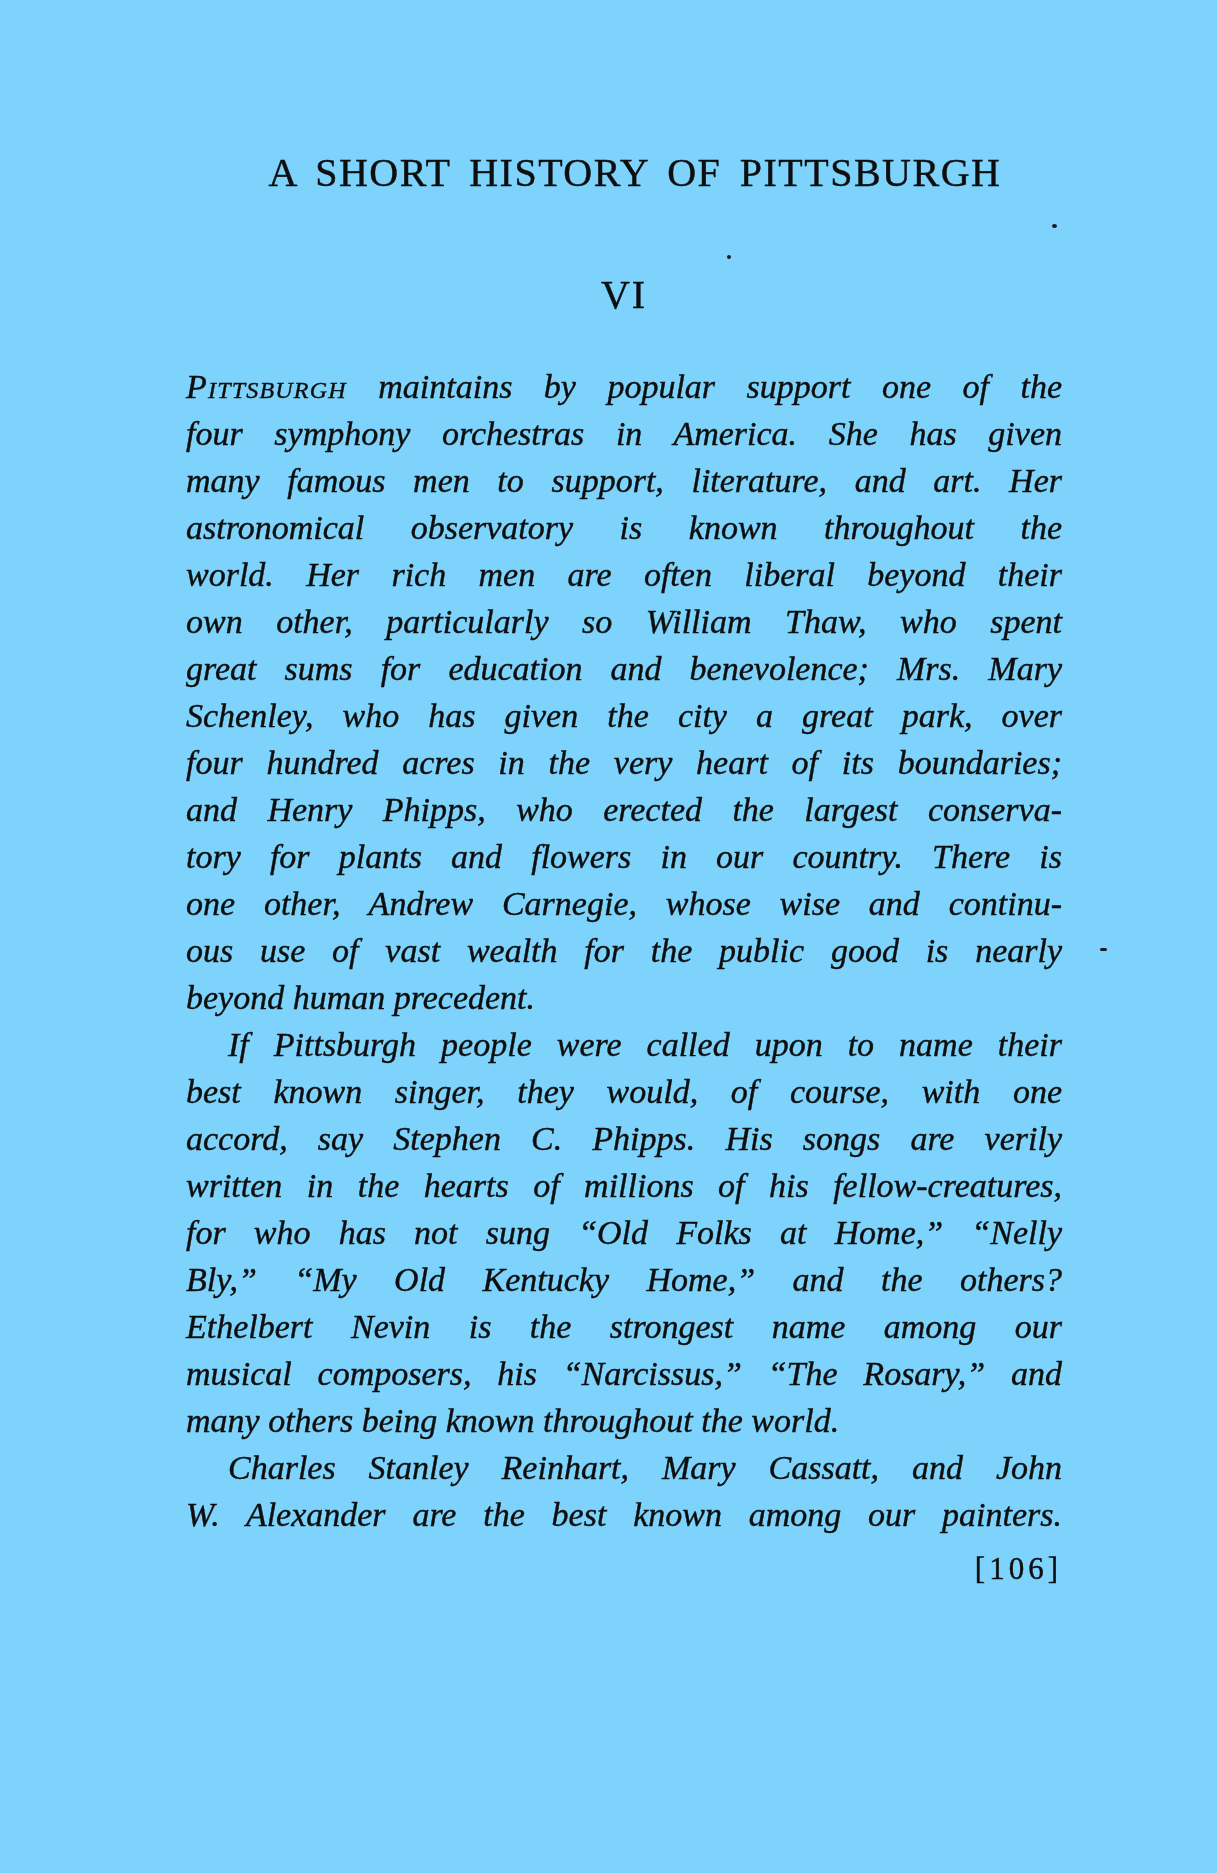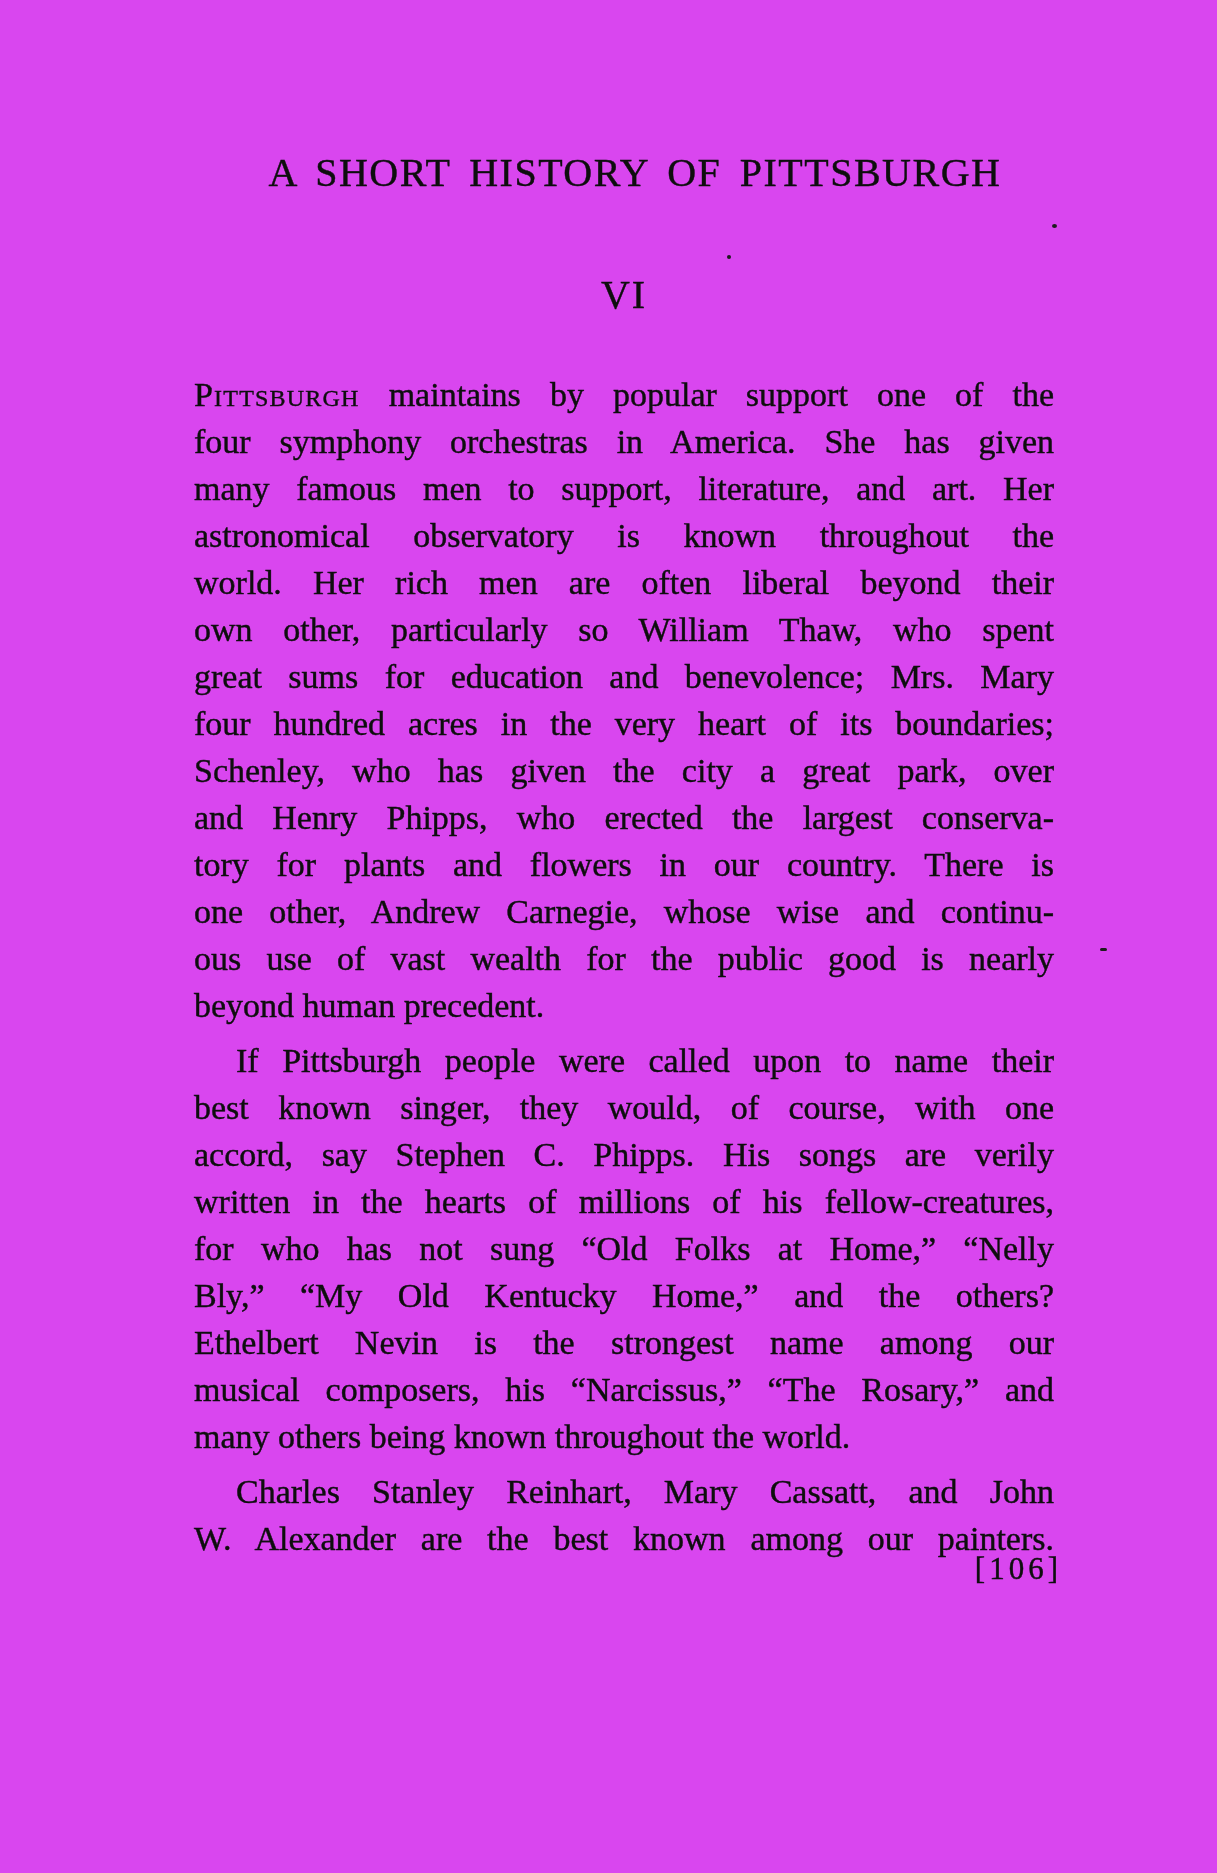--- a/index.html
+++ b/index.html
@@ -4,21 +4,21 @@
 <style>
   html, body {
     margin: 0;
     padding: 0;
     background: #ffffff;
   }
   .page {
     position: relative;
     width: 1217px;
     height: 1873px;
-    background: #d946ef;
+    background: #7dd3fc;
     overflow: hidden;
     font-family: "Liberation Serif", "DejaVu Serif", serif;
     color: #0e0e0e;
     -webkit-text-stroke: 0.4px #0e0e0e;
   }
   .running-head {
     position: absolute;
     top: 150px;
     left: 200px;
     width: 870px;
@@ -39,21 +39,21 @@
     line-height: 46px;
     letter-spacing: 2px;
   }
   .body-text {
     position: absolute;
     top: 363px;
     left: 186px;
     width: 876px;
     font-size: 34px;
   }
-  .paragraph { margin: 8px; padding: 0; }
+  .paragraph { margin: 0; padding: 0; font-style: italic; }
   .line {
     line-height: 47px;
     height: 47px;
     text-align: justify;
     text-align-last: left;
     white-space: normal;
   }
   .line.just {
     text-align-last: justify;
   }
@@ -94,22 +94,22 @@
 
   <div class="body-text">
       <div class="paragraph">
         <div class="line just"><span class="sc">Pittsburgh</span> maintains by popular support one of the</div>
         <div class="line just">four symphony orchestras in America.  She has given</div>
         <div class="line just">many famous men to support, literature, and art.  Her</div>
         <div class="line just">astronomical observatory is known throughout the</div>
         <div class="line just">world.  Her rich men are often liberal beyond their</div>
         <div class="line just">own other, particularly so William Thaw, who spent</div>
         <div class="line just">great sums for education and benevolence; Mrs. Mary</div>
+        <div class="line just">Schenley, who has given the city a great park, over</div>
         <div class="line just">four hundred acres in the very heart of its boundaries;</div>
-        <div class="line just">Schenley, who has given the city a great park, over</div>
         <div class="line just">and Henry Phipps, who erected the largest conserva-</div>
         <div class="line just">tory for plants and flowers in our country.  There is</div>
         <div class="line just">one other, Andrew Carnegie, whose wise and continu-</div>
         <div class="line just">ous use of vast wealth for the public good is nearly</div>
         <div class="line">beyond human precedent.</div>
       </div>
       <div class="paragraph">
         <div class="line just indent">If Pittsburgh people were called upon to name their</div>
         <div class="line just">best known singer, they would, of course, with one</div>
         <div class="line just">accord, say Stephen C. Phipps.  His songs are verily</div>

